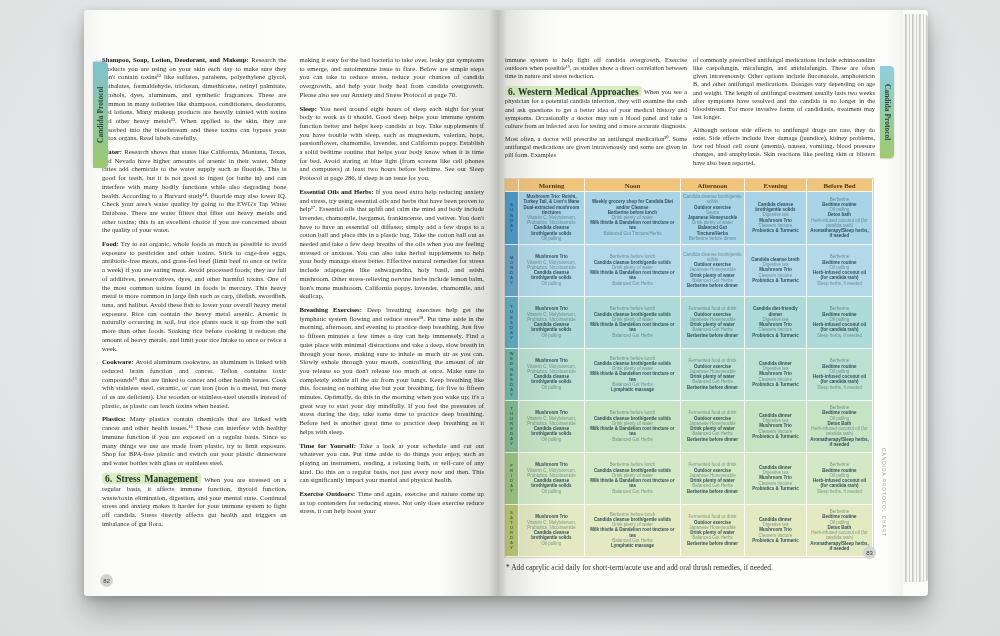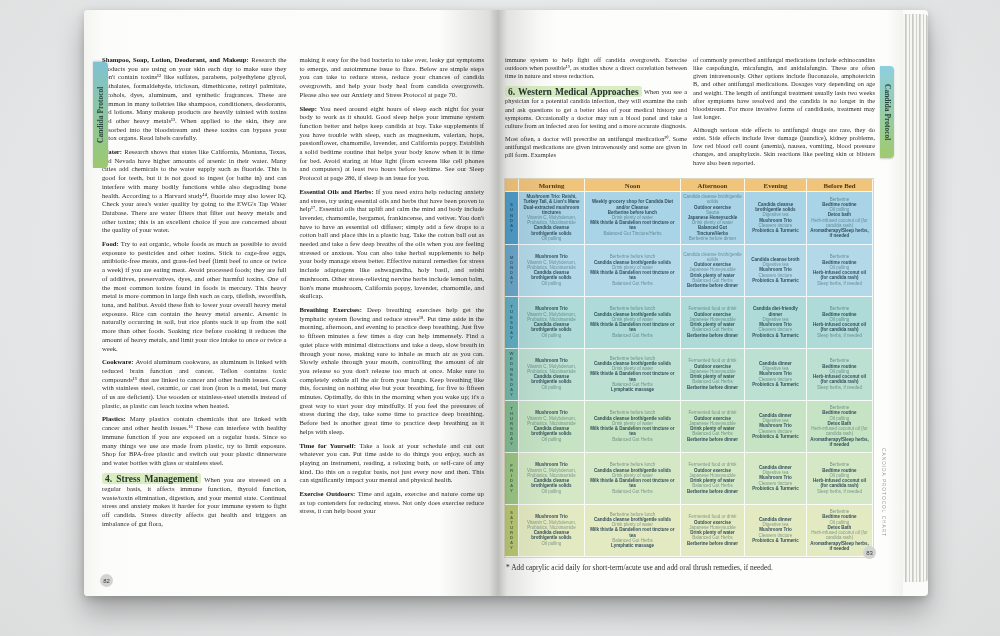--- a/index.html
+++ b/index.html
@@ -76,21 +76,21 @@
 <div class="book">
 
   <div class="page page-left">
     <div class="textcols">
       <div class="col">
           <p class="para"><b class="runin">Shampoo, Soap, Lotion, Deodorant, and Makeup: </b>Research the products you are using on your skin each day to make sure they don't contain toxins¹² like sulfates, parabens, polyethylene glycol, phthalates, formaldehyde, triclosan, dimethicone, retinyl palmitate, alcohols, dyes, aluminum, and synthetic fragrances. These are common in many toiletries like shampoos, conditioners, deodorants, and lotions. Many makeup products are heavily tainted with toxins and other heavy metals¹³. When applied to the skin, they are absorbed into the bloodstream and these toxins can bypass your detox organs. Read labels carefully.</p>
           <p class="para"><b class="runin">Water: </b>Research shows that states like California, Montana, Texas, and Nevada have higher amounts of arsenic in their water. Many cities add chemicals to the water supply such as fluoride. This is good for teeth, but it is not good to ingest (or bathe in) and can interfere with many bodily functions while also degrading bone health. According to a Harvard study¹⁴, fluoride may also lower IQ. Check your area's water quality by going to the EWG's Tap Water Database. There are water filters that filter out heavy metals and other toxins; this is an excellent choice if you are concerned about the quality of your water.</p>
           <p class="para"><b class="runin">Food: </b>Try to eat organic, whole foods as much as possible to avoid exposure to pesticides and other toxins. Stick to cage-free eggs, antibiotic-free meats, and grass-fed beef (limit beef to once or twice a week) if you are eating meat. Avoid processed foods; they are full of additives, preservatives, dyes, and other harmful toxins. One of the most common toxins found in foods is mercury. This heavy metal is more common in large fish such as carp, tilefish, swordfish, tuna, and halibut. Avoid these fish to lower your overall heavy metal exposure. Rice can contain the heavy metal arsenic. Arsenic is naturally occurring in soil, but rice plants suck it up from the soil more than other foods. Soaking rice before cooking it reduces the amount of heavy metals, and limit your rice intake to once or twice a week.</p>
           <p class="para"><b class="runin">Cookware: </b>Avoid aluminum cookware, as aluminum is linked with reduced brain function and cancer. Teflon contains toxic compounds¹⁵ that are linked to cancer and other health issues. Cook with stainless steel, ceramic, or cast iron (iron is a metal, but many of us are deficient). Use wooden or stainless-steel utensils instead of plastic, as plastic can leach toxins when heated.</p>
           <p class="para"><b class="runin">Plastics: </b>Many plastics contain chemicals that are linked with cancer and other health issues.¹⁶ These can interfere with healthy immune function if you are exposed on a regular basis. Since so many things we use are made from plastic, try to limit exposure. Shop for BPA-free plastic and switch out your plastic dinnerware and water bottles with glass or stainless steel.</p>
-          <p class="para"><span class="pill">4. Stress Management</span> When you are stressed on a regular basis, it affects immune function, thyroid function, waste/toxin elimination, digestion, and your mental state. Continual stress and anxiety makes it harder for your immune system to fight off candida. Stress directly affects gut health and triggers an imbalance of gut flora,</p>
+          <p class="para"><span class="pill">6. Stress Management</span> When you are stressed on a regular basis, it affects immune function, thyroid function, waste/toxin elimination, digestion, and your mental state. Continual stress and anxiety makes it harder for your immune system to fight off candida. Stress directly affects gut health and triggers an imbalance of gut flora,</p>
         </div>
       <div class="col">
           <p class="para">making it easy for the bad bacteria to take over, leaky gut symptoms to emerge, and autoimmune issue to flare. Below are simple steps you can take to reduce stress, reduce your chances of candida overgrowth, and help your body heal from candida overgrowth. Please also see our Anxiety and Stress Protocol at page 70.</p>
           <p class="para"><b class="runin">Sleep: </b>You need around eight hours of sleep each night for your body to work as it should. Good sleep helps your immune system function better and helps keep candida at bay. Take supplements if you have trouble with sleep, such as magnesium, valerian, hops, passionflower, chamomile, lavender, and California poppy. Establish a solid bedtime routine that helps your body know when it is time for bed. Avoid staring at blue light (from screens like cell phones and computers) at least two hours before bedtime. See our Sleep Protocol at page 286, if sleep is an issue for you.</p>
           <p class="para"><b class="runin">Essential Oils and Herbs: </b>If you need extra help reducing anxiety and stress, try using essential oils and herbs that have been proven to help¹⁷. Essential oils that uplift and calm the mind and body include lavender, chamomile, bergamot, frankincense, and vetiver. You don't have to have an essential oil diffuser; simply add a few drops to a cotton ball and place this in a plastic bag. Take the cotton ball out as needed and take a few deep breaths of the oils when you are feeling stressed or anxious. You can also take herbal supplements to help your body manage stress better. Effective natural remedies for stress include adaptogens like ashwagandha, holy basil, and reishi mushroom. Other stress-relieving nervine herbs include lemon balm, lion's mane mushroom, California poppy, lavender, chamomile, and skullcap.</p>
           <p class="para"><b class="runin">Breathing Exercises: </b>Deep breathing exercises help get the lymphatic system flowing and reduce stress¹⁸. Put time aside in the morning, afternoon, and evening to practice deep breathing. Just five to fifteen minutes a few times a day can help immensely. Find a quiet place with minimal distractions and take a deep, slow breath in through your nose, making sure to inhale as much air as you can. Slowly exhale through your mouth, controlling the amount of air you release so you don't release too much at once. Make sure to completely exhale all the air from your lungs. Keep breathing like this, focusing on nothing else but your breathing, for five to fifteen minutes. Optimally, do this in the morning when you wake up; it's a great way to start your day mindfully. If you feel the pressures of stress during the day, take some time to practice deep breathing. Before bed is another great time to practice deep breathing as it helps with sleep.</p>
           <p class="para"><b class="runin">Time for Yourself: </b>Take a look at your schedule and cut out whatever you can. Put time aside to do things you enjoy, such as playing an instrument, reading, a relaxing bath, or self-care of any kind. Do this on a regular basis, not just every now and then. This can significantly impact your mental and physical health.</p>
           <p class="para"><b class="runin">Exercise Outdoors: </b>Time and again, exercise and nature come up as top contenders for reducing stress. Not only does exercise reduce stress, it can help boost your</p>
         </div>
     </div>

